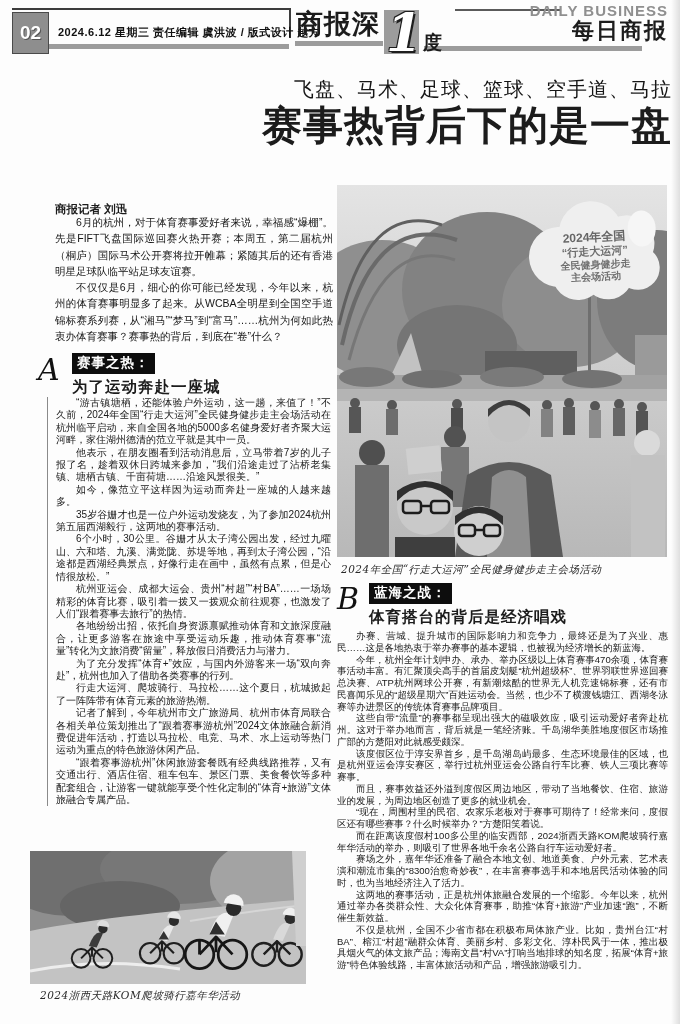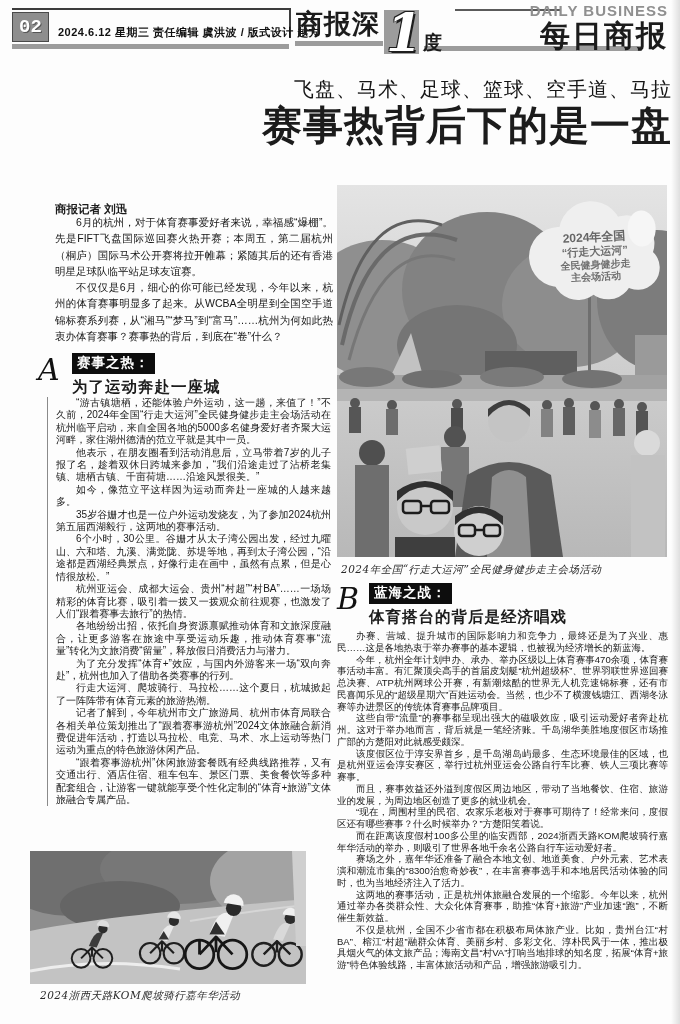--- a/index.html
+++ b/index.html
@@ -13,40 +13,39 @@
 
   
   .hdr-line-thin-left  { left:12px; top:8px;  width:277px; height:2px; background:#3c3c3c; }
   .hdr-tick            { left:289px; top:8px; width:2px;  height:30px; background:#3c3c3c; }
   .hdr-thin-right      { left:455px; top:9px; width:105px; height:2px; background:#5a5a5a; }
   .hdr-thick-left      { left:12px;  top:44px; width:277px; height:5px; background:#9c9c9c; }
   .hdr-thick-mid       { left:295px; top:41px; width:88px;  height:5px; background:#9c9c9c; }
   .hdr-thick-right     { left:424px; top:46px; width:218px; height:5px; background:#9c9c9c; }
 
   .page-num {
-    left:12px; top:12px; width:37px; height:30px;
+    left:12px; top:12px; width:37px; height:42px;
     background:#8e8e8e; border:1px solid #4a4a4a;
     color:#fff; font-size:19px; font-weight:bold;
     display:flex; align-items:center; justify-content:center;
     text-shadow:1px 1px 0 #555;
-    font-family:Liberation Mono, monospace;
   }
   .date-line { left:58px; top:25px; font-size:11px; font-weight:bold; color:#111; letter-spacing:0.5px; white-space:nowrap; }
 
   .brand-left  { left:296px; top:6px;  font-size:27px; font-weight:900; letter-spacing:1px; }
   .brand-box   { left:384px; top:10px; width:35px; height:44px; background:#9c9c9c; }
   .brand-one   {
     position:absolute; left:2px; top:-8px;
     font-family:"DejaVu Serif", serif; font-style:italic; font-weight:bold;
     font-size:52px; color:#fff;
     text-shadow:2px 2px 0 #1e1e1e, -1px -1px 0 #1e1e1e, 1px -1px 0 #1e1e1e, -1px 1px 0 #1e1e1e;
   }
   .brand-right { left:423px; top:30px; font-size:19px; font-weight:900; }
   .masthead-en { right:12px; top:2px;  font-size:15px; font-weight:bold; color:#8f8f8f; letter-spacing:1px; }
-  .masthead-cn { right:12px; top:16px; font-size:30px; font-weight:900; letter-spacing:2px; }
+  .masthead-cn { right:12px; top:16px; font-size:22px; font-weight:900; letter-spacing:2px; }
 
   
   .kicker { right:8px; top:76px;  font-size:20px; color:#161616; letter-spacing:1px; white-space:nowrap; }
   .title  { right:8px; top:98px;  font-size:40px; font-weight:900; letter-spacing:1px; white-space:nowrap; }
 
   
   .byline { left:55px; top:192px; font-size:11.5px; font-weight:bold;margin-top:10px; }
   .intro  { left:55px; top:214px; width:278px; }
   .intro p { font-size:10.5px; line-height:16.3px; text-align:justify; text-indent:2em; color:#141414; }
 

